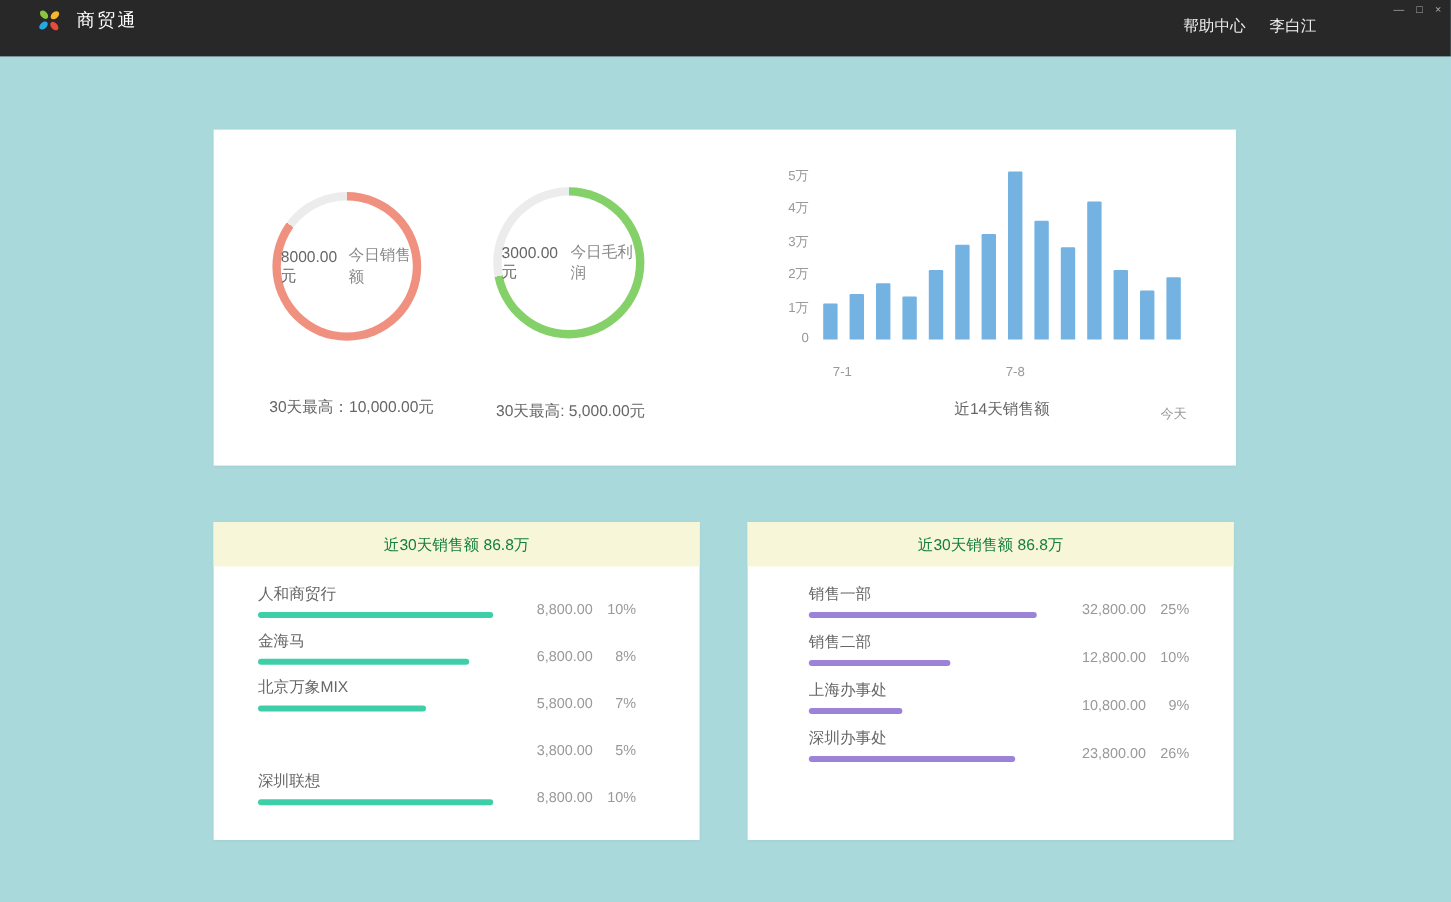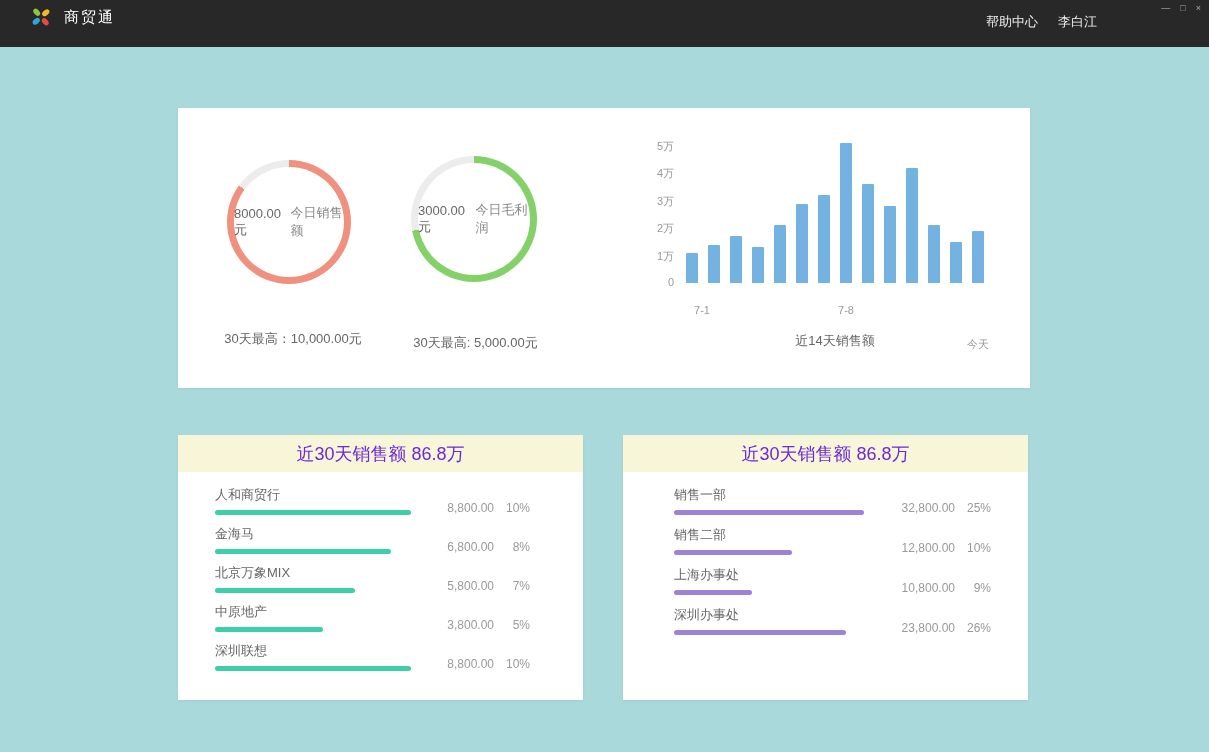--- a/index.html
+++ b/index.html
@@ -36,21 +36,21 @@
   .bar{width:12px;border-radius:1px 1px 0 0}
   #ylabels{position:absolute;left:428px;top:38px;width:68px;height:137px}
   .ytick{position:absolute;right:0;width:100%;text-align:right;font-size:11px;color:#999}
   #xlabels{position:absolute;left:508px;top:196px;width:310px;height:14px}
   .xtick{position:absolute;transform:translateX(-50%);font-size:11px;color:#999;white-space:nowrap}
   .chart-title{position:absolute;left:507px;top:224px;width:300px;text-align:center;font-size:13px;color:#666}
   
   #panel-0{left:178px;top:435px;width:405px;height:265px}
   #panel-1{left:623px;top:435px;width:405px;height:265px}
   .panel-header{height:37px;background:#f8f6d8;display:flex;align-items:center;justify-content:center;
-    font-size:18px;color:#6d28d9}
+    font-size:13px;color:#15803d}
   .rows{position:relative;padding-top:12px}
   .row{position:relative;height:39px}
   #panel-1 .row{height:40px}
   .row-left{position:absolute;left:37px;top:3px;width:200px}
   #panel-1 .row-left{left:51px}
   .row-name{font-size:13px;color:#666;line-height:16px}
   .row-bar{height:5px;border-radius:3px;margin-top:7px}
   .row-right{position:absolute;display:flex;top:17px;font-size:12px;color:#999}
   #panel-0 .row-right{right:53px}
   #panel-1 .row-right{right:37px}
@@ -158,24 +158,20 @@
         <div class="row-left">
           <div class="row-name">北京万象MIX</div>
           <div class="row-bar" style="width: 70%; background: rgb(62, 207, 168);"></div>
         </div>
         <div class="row-right">
           <span class="row-value">5,800.00</span>
           <span class="row-pct">7%</span>
         </div>
       </div>
       <div class="row">
-        <div class="row-left">
-          <div class="row-name">中原地产</div>
-          <div class="row-bar" style="width: 54%; background: rgb(62, 207, 168);"></div>
-        </div>
         <div class="row-right">
           <span class="row-value">3,800.00</span>
           <span class="row-pct">5%</span>
         </div>
       </div>
       <div class="row">
         <div class="row-left">
           <div class="row-name">深圳联想</div>
           <div class="row-bar" style="width: 98%; background: rgb(62, 207, 168);"></div>
         </div>

